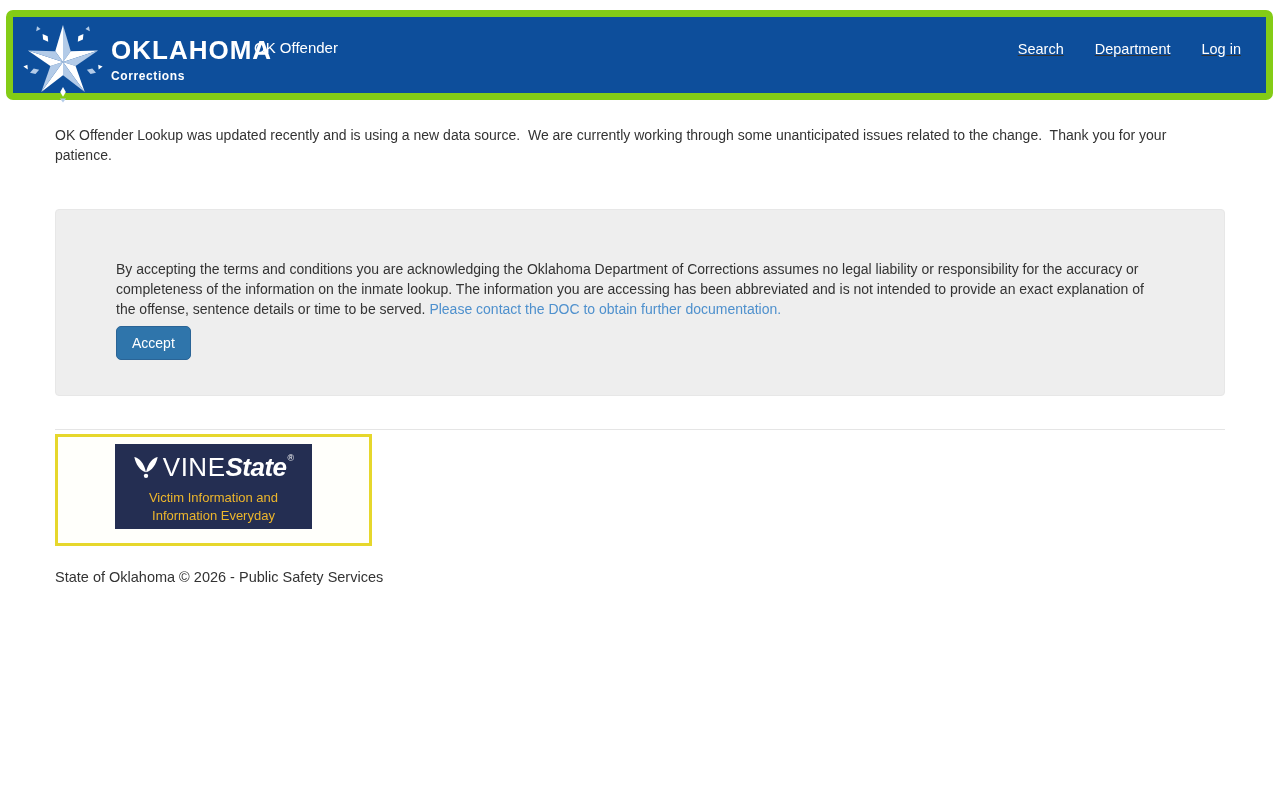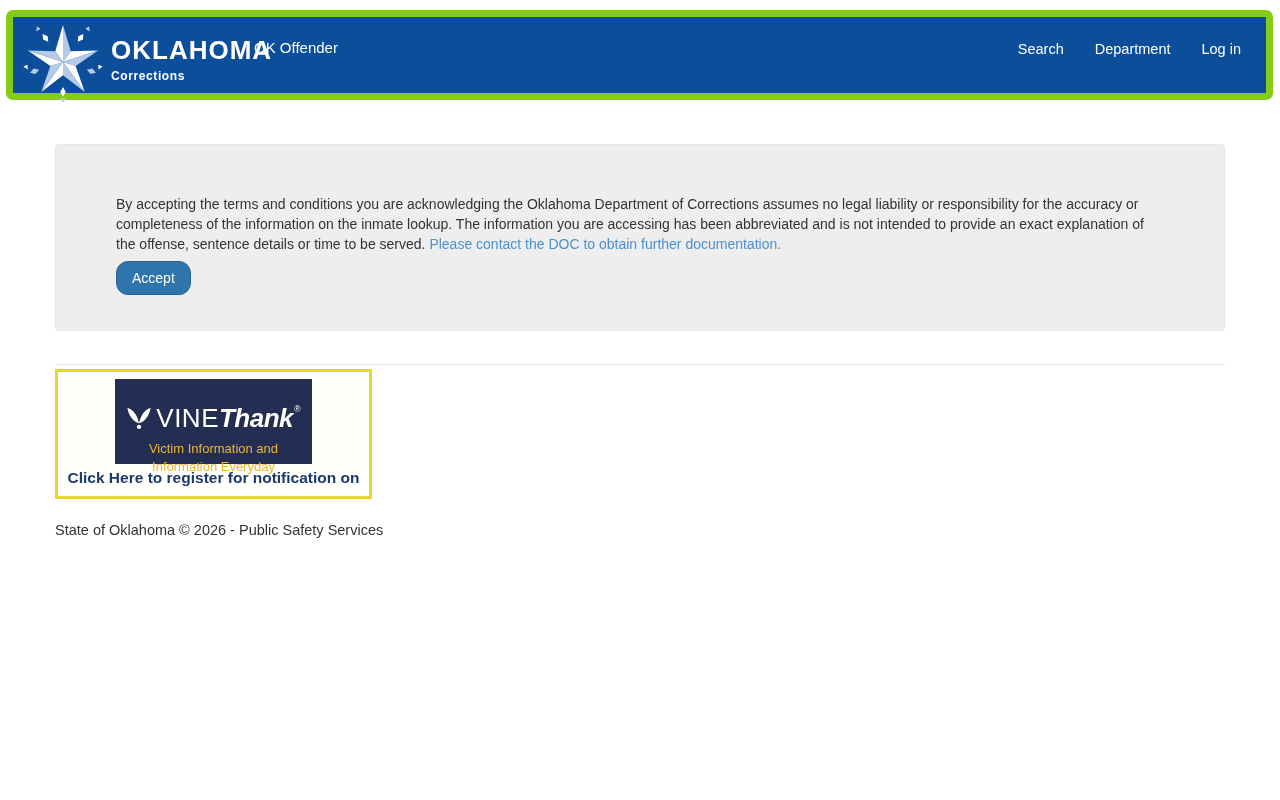--- a/index.html
+++ b/index.html
@@ -35,21 +35,21 @@
   }
   .brand-line2 {
     font-size: 12px; font-weight: bold; letter-spacing: 0.6px; line-height: 24px;
   }
   .app-title {
     position: absolute; left: 241px; top: 21px;
     color: #ffffff; font-size: 15px; line-height: 20px;
   }
   .nav-links {
     position: absolute; right: 25px; top: 24px;
-    display: flex; gap: 31px;
+    display: flex; gap: 31px; text-decoration: underline;
   }
   .nav-link {
     color: #ffffff; font-size: 14.5px; text-decoration: none; cursor: pointer;
     line-height: 16px;
   }
 
   
   .container { width: 1170px; margin: 0 auto; }
 
   .notice {
@@ -66,21 +66,21 @@
     padding: 49px 80px 20px 60px;
     min-height: 187px;
   }
   .terms-text { margin: 0; line-height: 20px; max-width: 1040px; }
   .terms-link { color: #4e90cd; text-decoration: none; cursor: pointer; }
   .accept-btn {
     display: inline-block;
     margin-top: 7px;
     background: #2f75ab;
     border: 1px solid #2a6496;
-    border-radius: 12px;
+    border-radius: 5px;
     color: #ffffff;
     font-family: inherit;
     font-size: 14px;
     padding: 6px 15px;
     cursor: pointer;
     line-height: 20px;
   }
 
   .content-divider {
     border: 0;
@@ -96,21 +96,21 @@
     background: #fffffb;
     padding: 7px 0 9px 0;
     text-align: center;
     text-decoration: none;
     cursor: pointer;
   }
   .vine-logo-box {
     width: 197px; height: 85px;
     margin: 0 auto;
     background: #242e52;
-    padding-top: 24px;
+    padding-top: 8px;
   }
   .vine-logo-row {
     display: flex; align-items: center; justify-content: center;
     color: #ffffff;
   }
   .vine-icon { width: 26px; height: 24px; margin-right: 4px; margin-top: 2px; }
   .vine-word { font-size: 26px; font-weight: 500; letter-spacing: 0.5px; }
   .link-word { font-size: 26px; font-weight: bold; font-style: italic; letter-spacing: -0.5px; }
   .reg-mark { font-size: 9px; align-self: flex-start; margin-top: 1px; margin-left: 1px; }
   .vine-tagline {
@@ -163,47 +163,47 @@
   <span class="app-title">OK Offender</span>
   <nav class="nav-links">
     <a class="nav-link">Search</a>
     <a class="nav-link">Department</a>
     <a class="nav-link">Log in</a>
   </nav>
 </header>
 
 <main class="container">
 
+  <p class="notice">OK Offender Lookup was updated recently and is using a new data source.  We are currently working through some unanticipated issues related to the change.  Thank you for your patience.</p>
 
   <section class="terms-panel">
     <p class="terms-text"><span>By accepting the terms and conditions you are acknowledging the Oklahoma Department of Corrections assumes no legal liability or responsibility for the accuracy or completeness of the information on the inmate lookup. The information you are accessing has been abbreviated and is not intended to provide an exact explanation of the offense, sentence details or time to be served. </span><a class="terms-link">Please contact the DOC to obtain further documentation.</a></p>
     <button class="accept-btn">Accept</button>
   </section>
 
   <hr class="content-divider">
 
   <a class="vine-banner">
     <div class="vine-logo-box">
       <div class="vine-logo-row">
         <span>
           <svg class="vine-icon" viewBox="0 0 24 23" aria-hidden="true">
             <path d="M12,16.5 C10,7.5 5.5,2.5 0.8,1.8 C2.2,9 6.2,14.8 12,16.5 Z" fill="#ffffff"></path>
             <path d="M12,16.5 C14,7.5 18.5,2.5 23.2,1.8 C21.8,9 17.8,14.8 12,16.5 Z" fill="#ffffff"></path>
             <circle cx="12" cy="20" r="2.1" fill="#ffffff"></circle>
           </svg>
         </span>
         <span class="vine-word">VINE</span>
-        <span class="link-word">Thank</span>
+        <span class="link-word">State</span>
         <span class="reg-mark">®</span>
       </div>
       <div class="vine-tagline">
         <div>Victim Information and</div>
         <div>Information Everyday</div>
       </div>
     </div>
     <div class="vine-caption">
-      <div>Click Here to register for notification on</div>
     </div>
   </a>
 
   <p class="footer-text">State of Oklahoma © 2026 - Public Safety Services</p>
 
 </main>
 
 </body></html>

